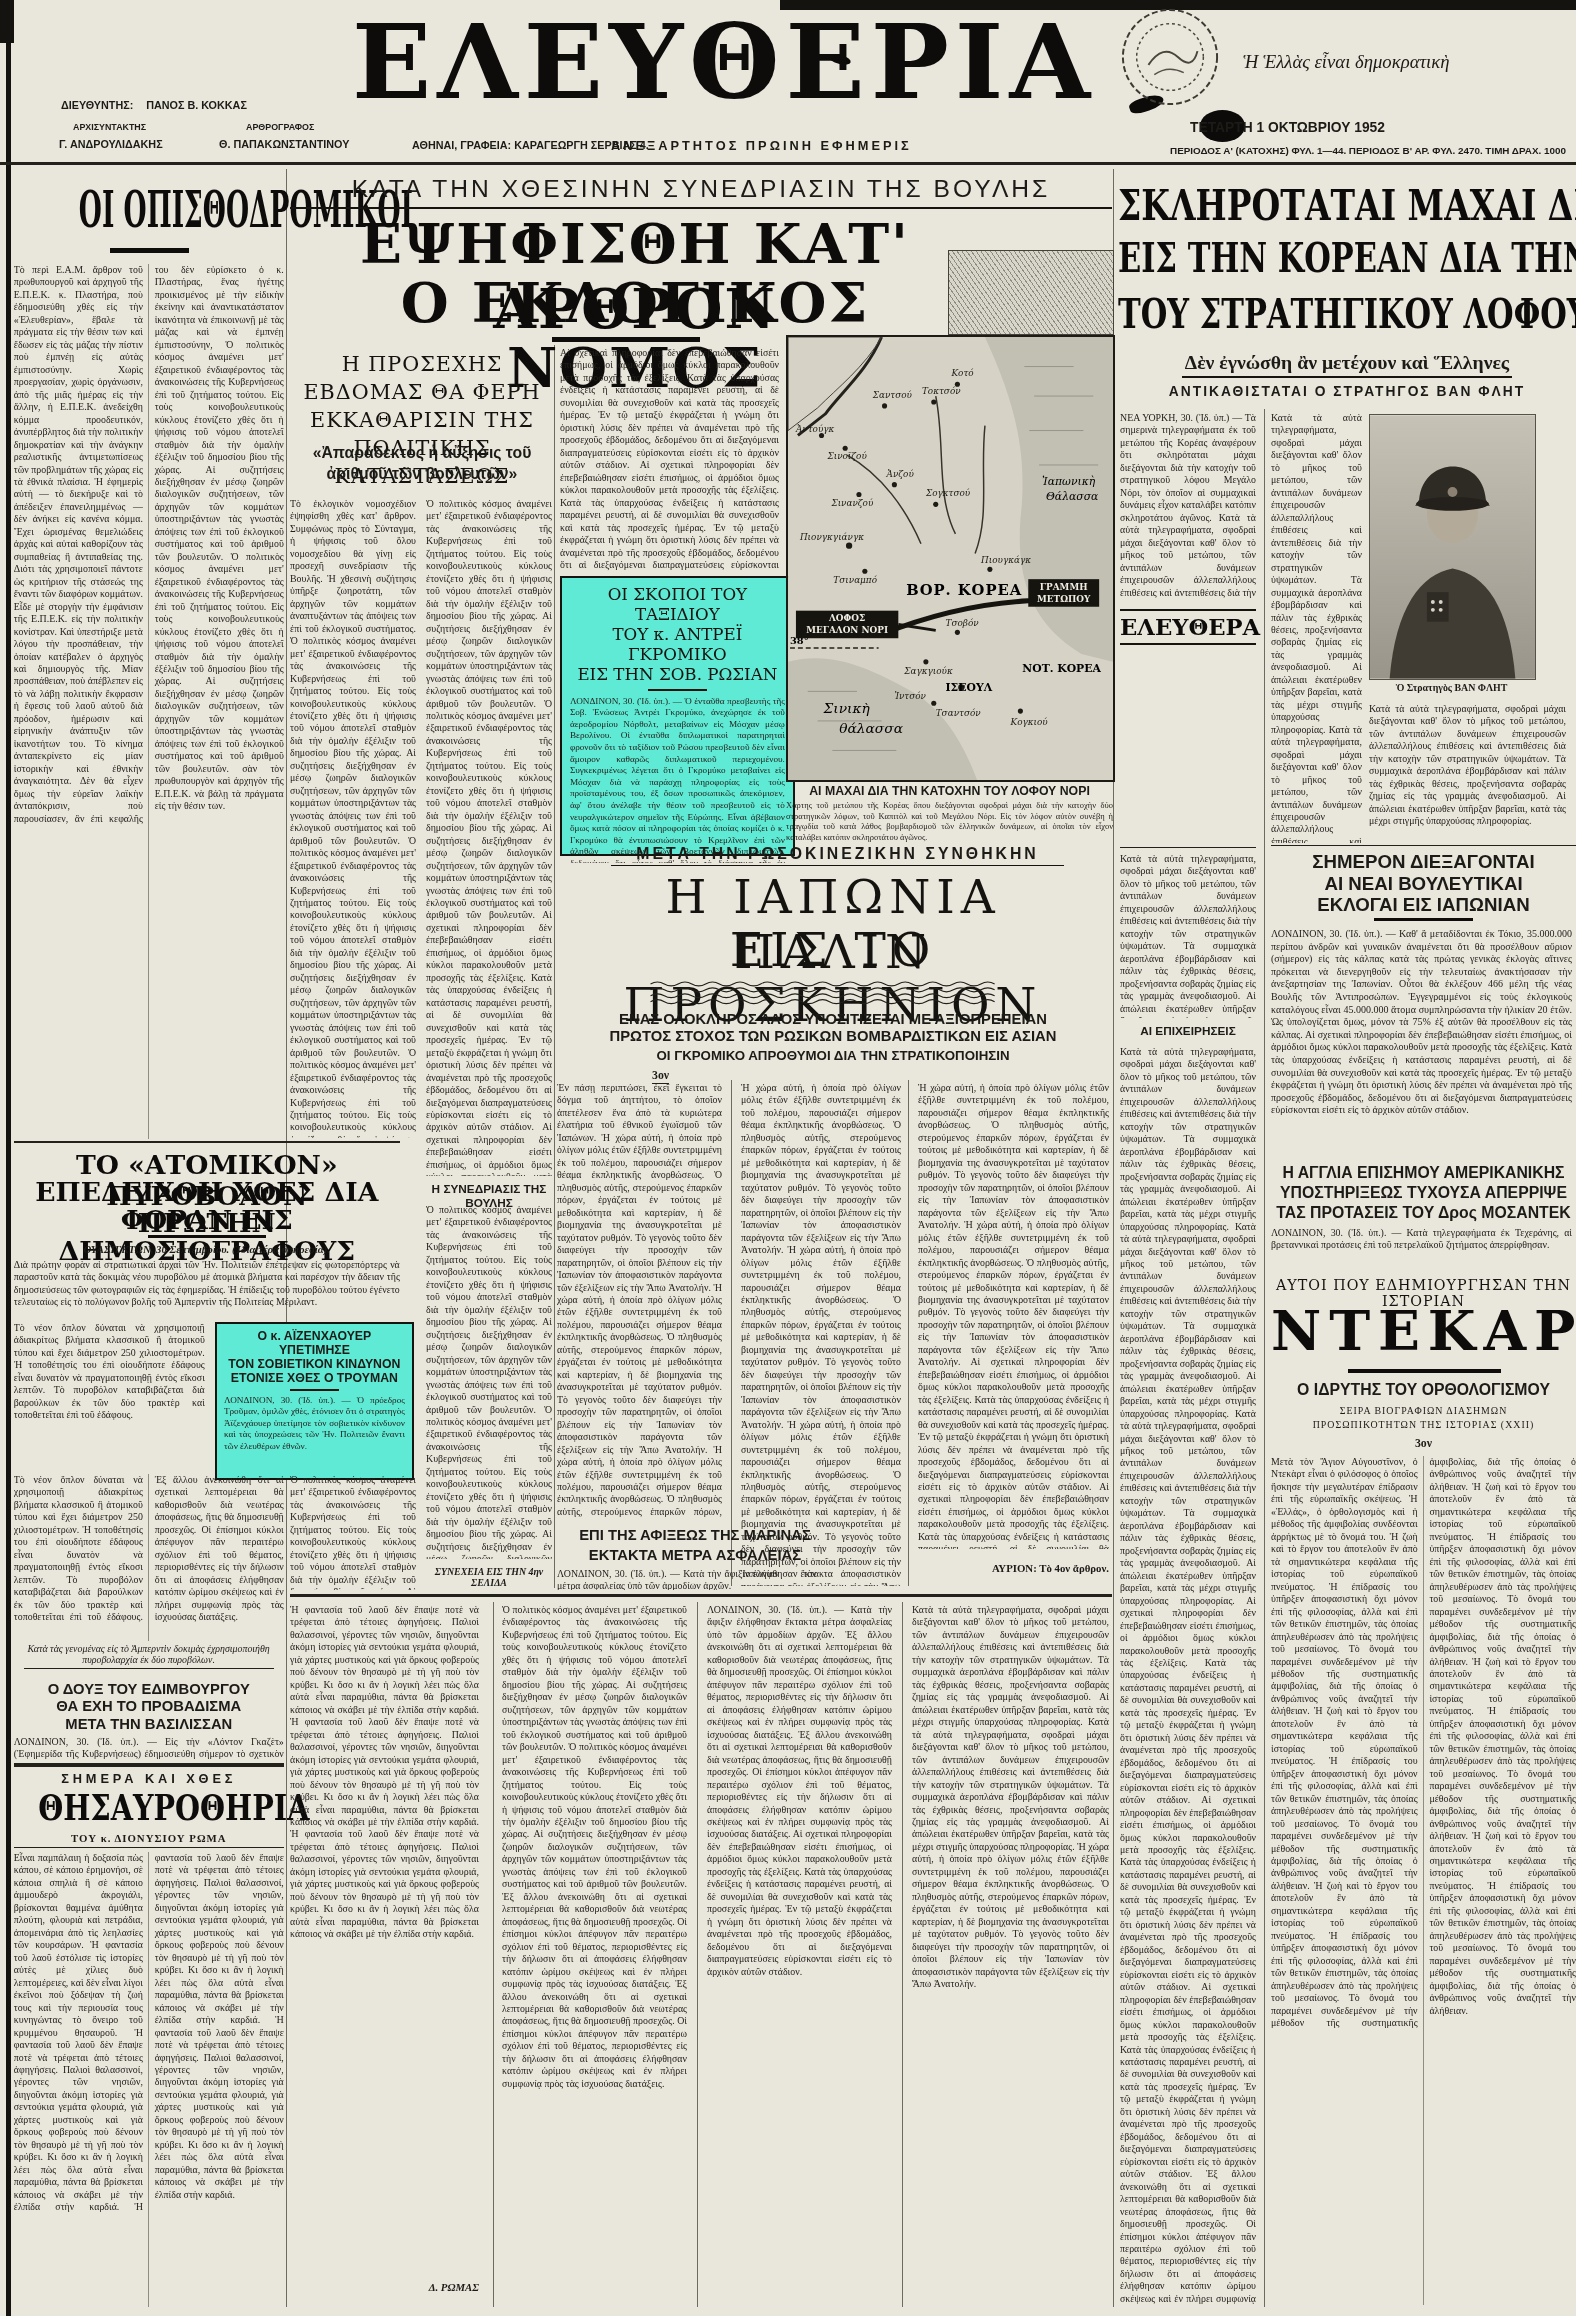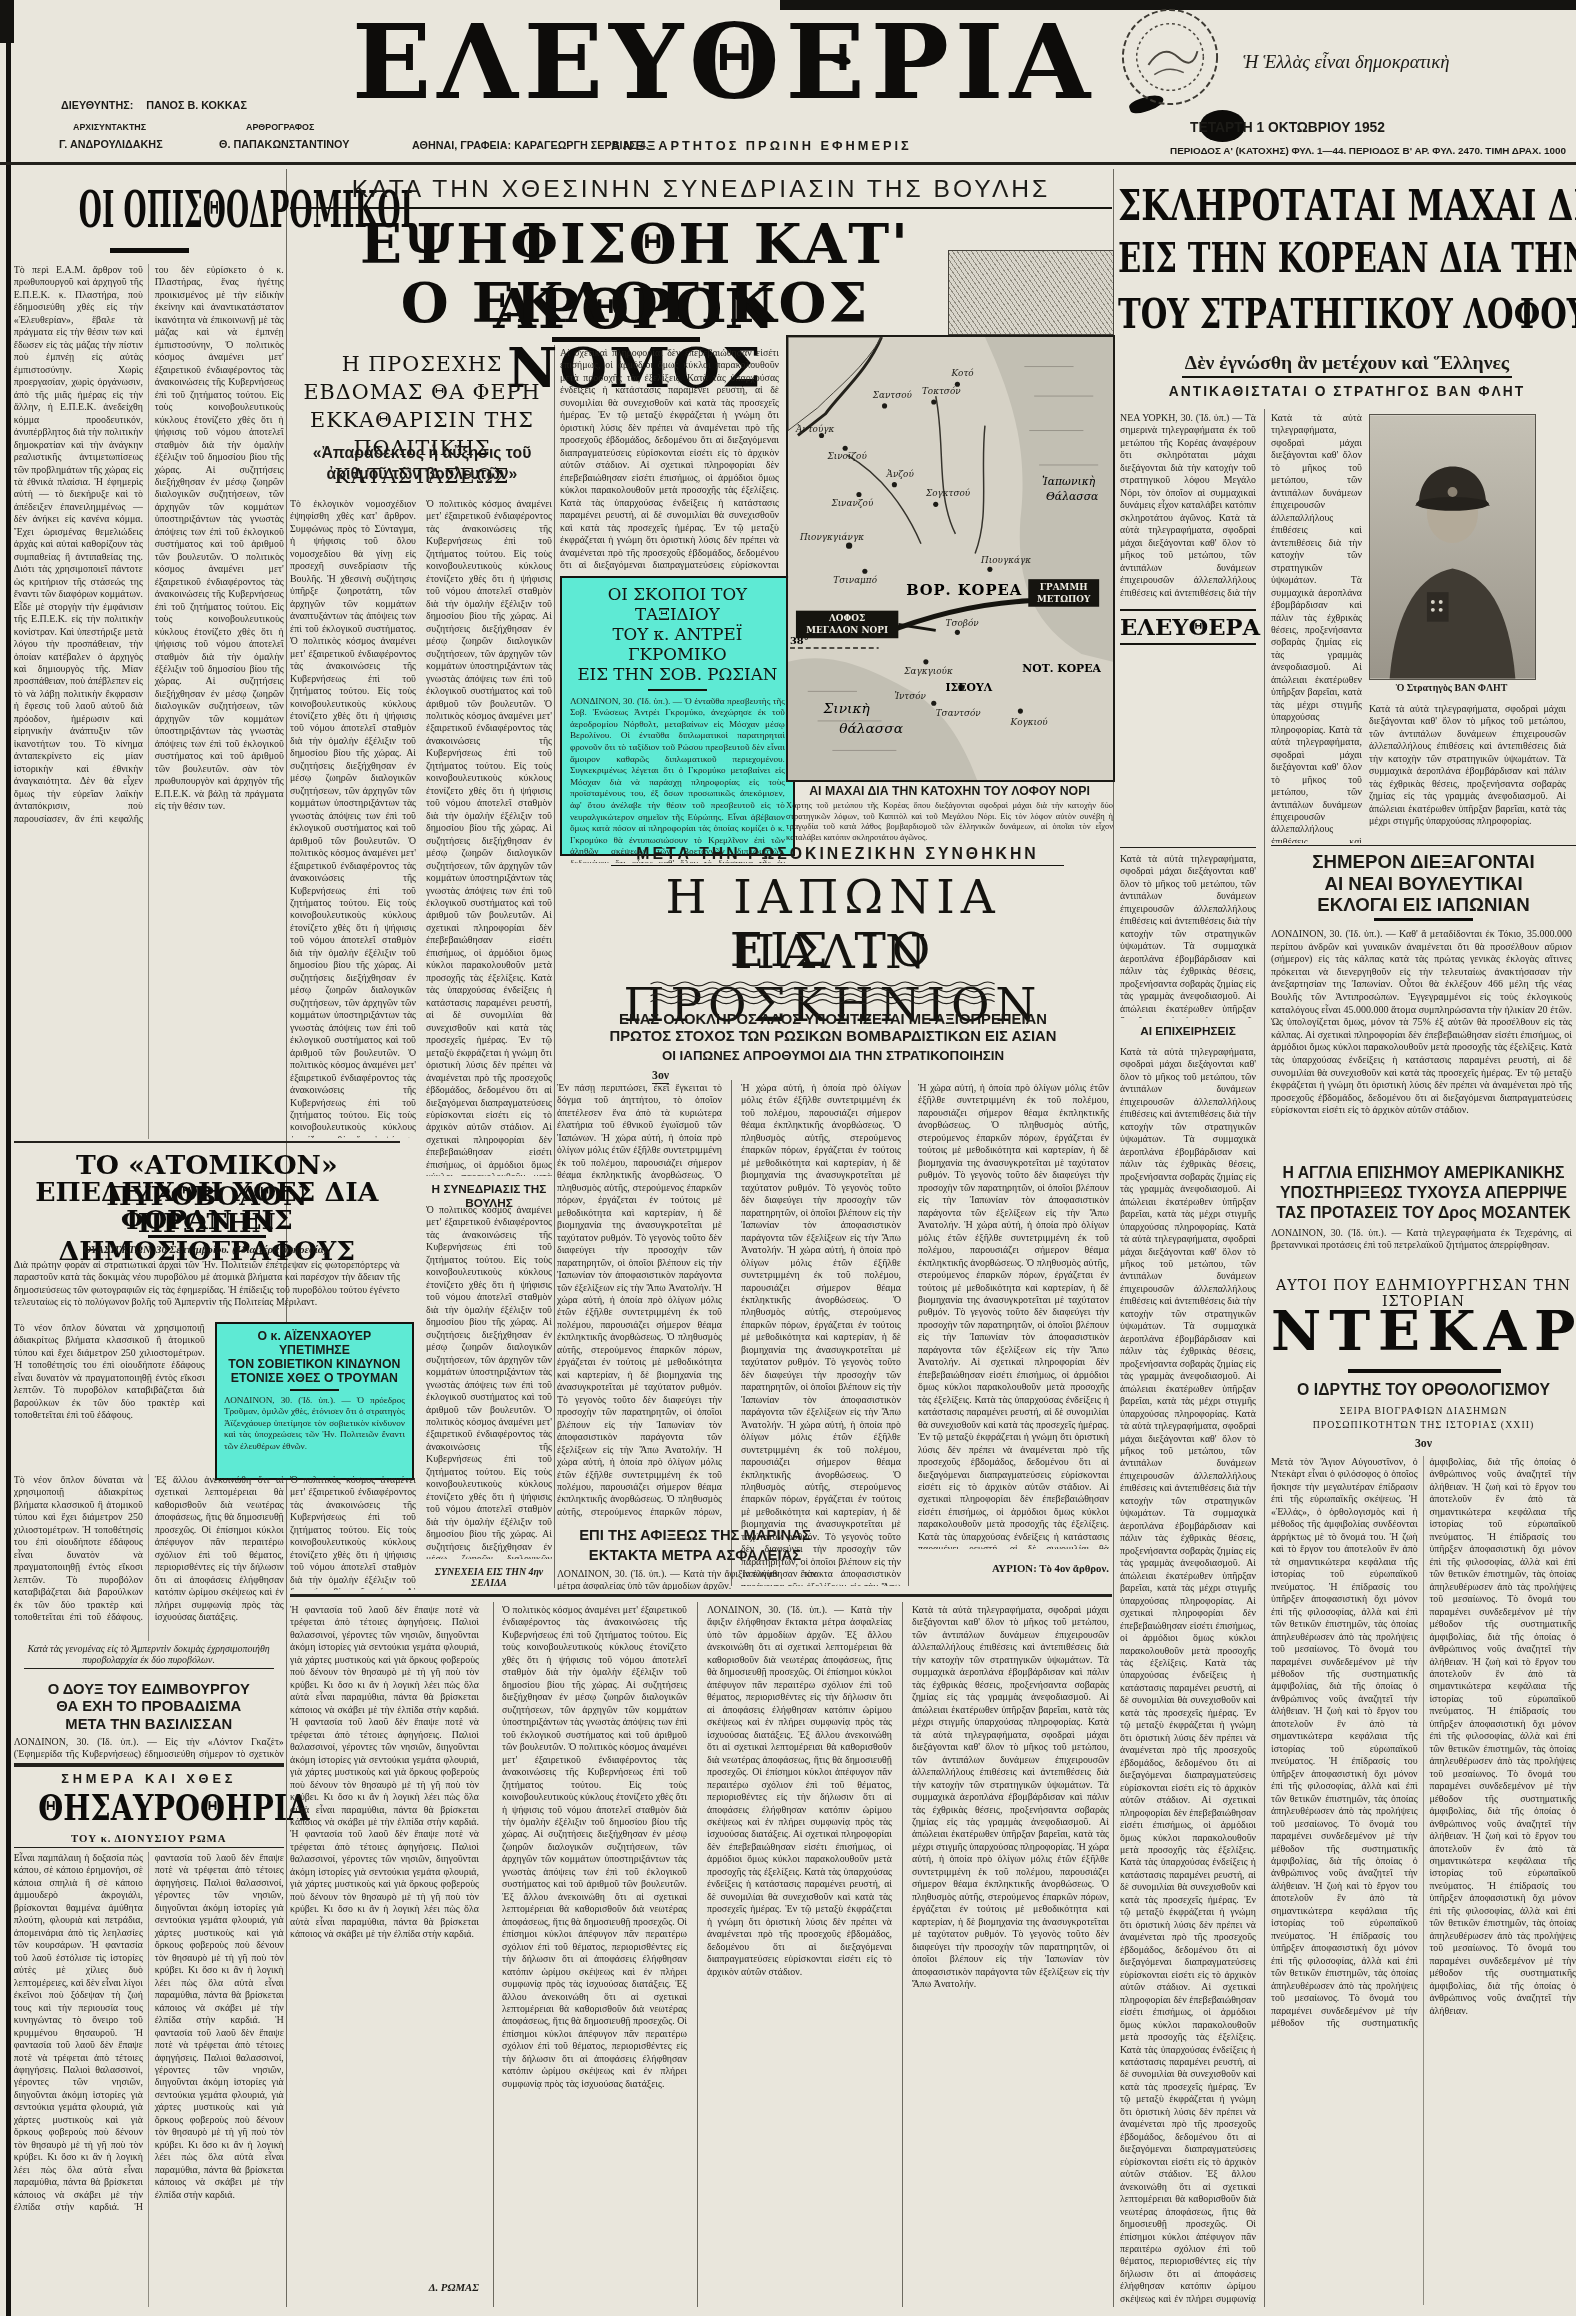--- a/index.html
+++ b/index.html
@@ -201,21 +201,21 @@
   <svg class="abs" style="left:650px;top:981px;" width="355" height="23.6" viewBox="0 0 360 24">
     <g fill="none" stroke="#22201b" stroke-width="1.2">
       <path d="M0,3 q7,-4 14,0 t14,0 t14,0 t14,0 t14,0 t14,0 t14,0 t14,0 t14,0 t14,0 t14,0 t14,0 t14,0 t14,0 t14,0 t14,0 t14,0 t14,0 t14,0 t14,0 t14,0 t14,0 t14,0 t14,0 t14,0"></path>
       <path d="M0,9 q7,-4 14,0 t14,0 t14,0 t14,0 t14,0 t14,0 t14,0 t14,0 t14,0 t14,0 t14,0 t14,0 t14,0 t14,0 t14,0 t14,0 t14,0 t14,0 t14,0 t14,0 t14,0 t14,0 t14,0 t14,0 t14,0"></path>
       <path d="M0,15 q7,-4 14,0 t14,0 t14,0 t14,0 t14,0 t14,0 t14,0 t14,0 t14,0 t14,0 t14,0 t14,0 t14,0 t14,0 t14,0 t14,0 t14,0 t14,0 t14,0 t14,0 t14,0 t14,0 t14,0 t14,0 t14,0"></path>
       <path d="M0,21 q7,-4 14,0 t14,0 t14,0 t14,0 t14,0 t14,0 t14,0 t14,0 t14,0 t14,0 t14,0 t14,0 t14,0 t14,0 t14,0 t14,0 t14,0 t14,0 t14,0 t14,0 t14,0 t14,0 t14,0 t14,0 t14,0"></path>
     </g>
   </svg>
   <div class="abs sans bold ctr" style="left:557px;top:1011px;width:552px;font-size:14.8px;">ΕΝΑΣ ΟΛΟΚΛΗΡΟΣ ΛΑΟΣ ΥΠΟΣΙΤΙΖΕΤΑΙ ΜΕ ΑΞΙΟΠΡΕΠΕΙΑΝ </div>
   <div class="abs sans bold ctr" style="left:557px;top:1028px;width:552px;font-size:14.8px;">ΠΡΩΤΟΣ ΣΤΟΧΟΣ ΤΩΝ ΡΩΣΙΚΩΝ ΒΟΜΒΑΡΔΙΣΤΙΚΩΝ ΕΙΣ ΑΣΙΑΝ </div>
-  <div class="abs sans bold ctr" style="left:557px;top:1048px;width:552px;font-size:13.3px;">ΟΙ ΙΑΠΩΝΕΣ ΑΠΡΟΘΥΜΟΙ ΔΙΑ ΤΗΝ ΣΤΡΑΤΙΚΟΠΟΙΗΣΙΝ </div>
+  <div class="abs sans bold ctr" style="left:557px;top:1048px;width:552px;font-size:13.3px;">ΟΙ ΓΚΡΟΜΙΚΟ ΑΠΡΟΘΥΜΟΙ ΔΙΑ ΤΗΝ ΣΤΡΑΤΙΚΟΠΟΙΗΣΙΝ </div>
   <div class="abs bold" style="left:652px;top:1068px;font-size:11.8px;border-bottom:1px solid #22201b;">3ον </div>
   <div class="abs txt" style="left:557px;top:1082px;width:165px;height:437px;">
     <span>Ἐν πάσῃ περιπτώσει, ἐκεῖ ἔγκειται τὸ δόγμα τοῦ ἀηττήτου, τὸ ὁποῖον ἀπετέλεσεν ἕνα ἀπὸ τὰ κυριώτερα ἐλατήρια τοῦ ἐθνικοῦ ἐγωϊσμοῦ τῶν Ἰαπώνων. </span>
     <span>Ἡ χώρα αὐτή, ἡ ὁποία πρὸ ὀλίγων μόλις ἐτῶν ἐξῆλθε συντετριμμένη ἐκ τοῦ πολέμου, παρουσιάζει σήμερον θέαμα ἐκπληκτικῆς ἀνορθώσεως. Ὁ πληθυσμὸς αὐτῆς, στερούμενος ἐπαρκῶν πόρων, ἐργάζεται ἐν τούτοις μὲ μεθοδικότητα καὶ καρτερίαν, ἡ δὲ βιομηχανία της ἀνασυγκροτεῖται μὲ ταχύτατον ρυθμόν. Τὸ γεγονὸς τοῦτο δὲν διαφεύγει τὴν προσοχὴν τῶν παρατηρητῶν, οἱ ὁποῖοι βλέπουν εἰς τὴν Ἰαπωνίαν τὸν ἀποφασιστικὸν παράγοντα τῶν ἐξελίξεων εἰς τὴν Ἄπω Ἀνατολήν. Ἡ χώρα αὐτή, ἡ ὁποία πρὸ ὀλίγων μόλις ἐτῶν ἐξῆλθε συντετριμμένη ἐκ τοῦ πολέμου, παρουσιάζει σήμερον θέαμα ἐκπληκτικῆς ἀνορθώσεως. Ὁ πληθυσμὸς αὐτῆς, στερούμενος ἐπαρκῶν πόρων, ἐργάζεται ἐν τούτοις μὲ μεθοδικότητα καὶ καρτερίαν, ἡ δὲ βιομηχανία της ἀνασυγκροτεῖται μὲ ταχύτατον ρυθμόν. Τὸ γεγονὸς τοῦτο δὲν διαφεύγει τὴν προσοχὴν τῶν παρατηρητῶν, οἱ ὁποῖοι βλέπουν εἰς τὴν Ἰαπωνίαν τὸν ἀποφασιστικὸν παράγοντα τῶν ἐξελίξεων εἰς τὴν Ἄπω Ἀνατολήν. Ἡ χώρα αὐτή, ἡ ὁποία πρὸ ὀλίγων μόλις ἐτῶν ἐξῆλθε συντετριμμένη ἐκ τοῦ πολέμου, παρουσιάζει σήμερον θέαμα ἐκπληκτικῆς ἀνορθώσεως. Ὁ πληθυσμὸς αὐτῆς, στερούμενος ἐπαρκῶν πόρων, ἐργάζεται ἐν τούτοις μὲ μεθοδικότητα καὶ καρτερίαν, ἡ δὲ βιομηχανία της ἀνασυγκροτεῖται μὲ ταχύτατον ρυθμόν. Τὸ γεγονὸς τοῦτο δὲν διαφεύγει τὴν προσοχὴν τῶν παρατηρητῶν, οἱ ὁποῖοι βλέπουν εἰς τὴν Ἰαπωνίαν τὸν ἀποφασιστικὸν παράγοντα τῶν ἐξελίξεων εἰς τὴν Ἄπω Ἀνατολήν. </span>
   </div>
   <div class="abs txt" style="left:741px;top:1082px;width:160px;height:504px;">
     <span>Ἡ χώρα αὐτή, ἡ ὁποία πρὸ ὀλίγων μόλις ἐτῶν ἐξῆλθε συντετριμμένη ἐκ τοῦ πολέμου, παρουσιάζει σήμερον θέαμα ἐκπληκτικῆς ἀνορθώσεως. Ὁ πληθυσμὸς αὐτῆς, στερούμενος ἐπαρκῶν πόρων, ἐργάζεται ἐν τούτοις μὲ μεθοδικότητα καὶ καρτερίαν, ἡ δὲ βιομηχανία της ἀνασυγκροτεῖται μὲ ταχύτατον ρυθμόν. Τὸ γεγονὸς τοῦτο δὲν διαφεύγει τὴν προσοχὴν τῶν παρατηρητῶν, οἱ ὁποῖοι βλέπουν εἰς τὴν Ἰαπωνίαν τὸν ἀποφασιστικὸν παράγοντα τῶν ἐξελίξεων εἰς τὴν Ἄπω Ἀνατολήν. Ἡ χώρα αὐτή, ἡ ὁποία πρὸ ὀλίγων μόλις ἐτῶν ἐξῆλθε συντετριμμένη ἐκ τοῦ πολέμου, παρουσιάζει σήμερον θέαμα ἐκπληκτικῆς ἀνορθώσεως. Ὁ πληθυσμὸς αὐτῆς, στερούμενος ἐπαρκῶν πόρων, ἐργάζεται ἐν τούτοις μὲ μεθοδικότητα καὶ καρτερίαν, ἡ δὲ βιομηχανία της ἀνασυγκροτεῖται μὲ ταχύτατον ρυθμόν. Τὸ γεγονὸς τοῦτο δὲν διαφεύγει τὴν προσοχὴν τῶν παρατηρητῶν, οἱ ὁποῖοι βλέπουν εἰς τὴν Ἰαπωνίαν τὸν ἀποφασιστικὸν παράγοντα τῶν ἐξελίξεων εἰς τὴν Ἄπω Ἀνατολήν. Ἡ χώρα αὐτή, ἡ ὁποία πρὸ ὀλίγων μόλις ἐτῶν ἐξῆλθε συντετριμμένη ἐκ τοῦ πολέμου, παρουσιάζει σήμερον θέαμα ἐκπληκτικῆς ἀνορθώσεως. Ὁ πληθυσμὸς αὐτῆς, στερούμενος ἐπαρκῶν πόρων, ἐργάζεται ἐν τούτοις μὲ μεθοδικότητα καὶ καρτερίαν, ἡ δὲ βιομηχανία της ἀνασυγκροτεῖται μὲ ταχύτατον ρυθμόν. Τὸ γεγονὸς τοῦτο δὲν διαφεύγει τὴν προσοχὴν τῶν παρατηρητῶν, οἱ ὁποῖοι βλέπουν εἰς τὴν Ἰαπωνίαν τὸν ἀποφασιστικὸν παράγοντα τῶν ἐξελίξεων εἰς τὴν Ἄπω Ἀνατολήν. Ἡ χώρα αὐτή, ἡ ὁποία πρὸ ὀλίγων μόλις ἐτῶν ἐξῆλθε συντετριμμένη ἐκ τοῦ πολέμου, παρουσιάζει σήμερον θέαμα ἐκπληκτικῆς ἀνορθώσεως. Ὁ πληθυσμὸς αὐτῆς, στερούμενος ἐπαρκῶν πόρων, ἐργάζεται ἐν τούτοις μὲ μεθοδικότητα καὶ καρτερίαν, ἡ δὲ βιομηχανία της ἀνασυγκροτεῖται μὲ ταχύτατον ρυθμόν. Τὸ γεγονὸς τοῦτο δὲν διαφεύγει τὴν προσοχὴν τῶν παρατηρητῶν, οἱ ὁποῖοι βλέπουν εἰς τὴν Ἰαπωνίαν τὸν ἀποφασιστικὸν παράγοντα τῶν ἐξελίξεων εἰς τὴν Ἄπω Ἀνατολήν. </span>
   </div>
   <div class="abs txt" style="left:918px;top:1082px;width:191px;height:467px;">
     <span>Ἡ χώρα αὐτή, ἡ ὁποία πρὸ ὀλίγων μόλις ἐτῶν ἐξῆλθε συντετριμμένη ἐκ τοῦ πολέμου, παρουσιάζει σήμερον θέαμα ἐκπληκτικῆς ἀνορθώσεως. Ὁ πληθυσμὸς αὐτῆς, στερούμενος ἐπαρκῶν πόρων, ἐργάζεται ἐν τούτοις μὲ μεθοδικότητα καὶ καρτερίαν, ἡ δὲ βιομηχανία της ἀνασυγκροτεῖται μὲ ταχύτατον ρυθμόν. Τὸ γεγονὸς τοῦτο δὲν διαφεύγει τὴν προσοχὴν τῶν παρατηρητῶν, οἱ ὁποῖοι βλέπουν εἰς τὴν Ἰαπωνίαν τὸν ἀποφασιστικὸν παράγοντα τῶν ἐξελίξεων εἰς τὴν Ἄπω Ἀνατολήν. Ἡ χώρα αὐτή, ἡ ὁποία πρὸ ὀλίγων μόλις ἐτῶν ἐξῆλθε συντετριμμένη ἐκ τοῦ πολέμου, παρουσιάζει σήμερον θέαμα ἐκπληκτικῆς ἀνορθώσεως. Ὁ πληθυσμὸς αὐτῆς, στερούμενος ἐπαρκῶν πόρων, ἐργάζεται ἐν τούτοις μὲ μεθοδικότητα καὶ καρτερίαν, ἡ δὲ βιομηχανία της ἀνασυγκροτεῖται μὲ ταχύτατον ρυθμόν. Τὸ γεγονὸς τοῦτο δὲν διαφεύγει τὴν προσοχὴν τῶν παρατηρητῶν, οἱ ὁποῖοι βλέπουν εἰς τὴν Ἰαπωνίαν τὸν ἀποφασιστικὸν παράγοντα τῶν ἐξελίξεων εἰς τὴν Ἄπω Ἀνατολήν. </span>

